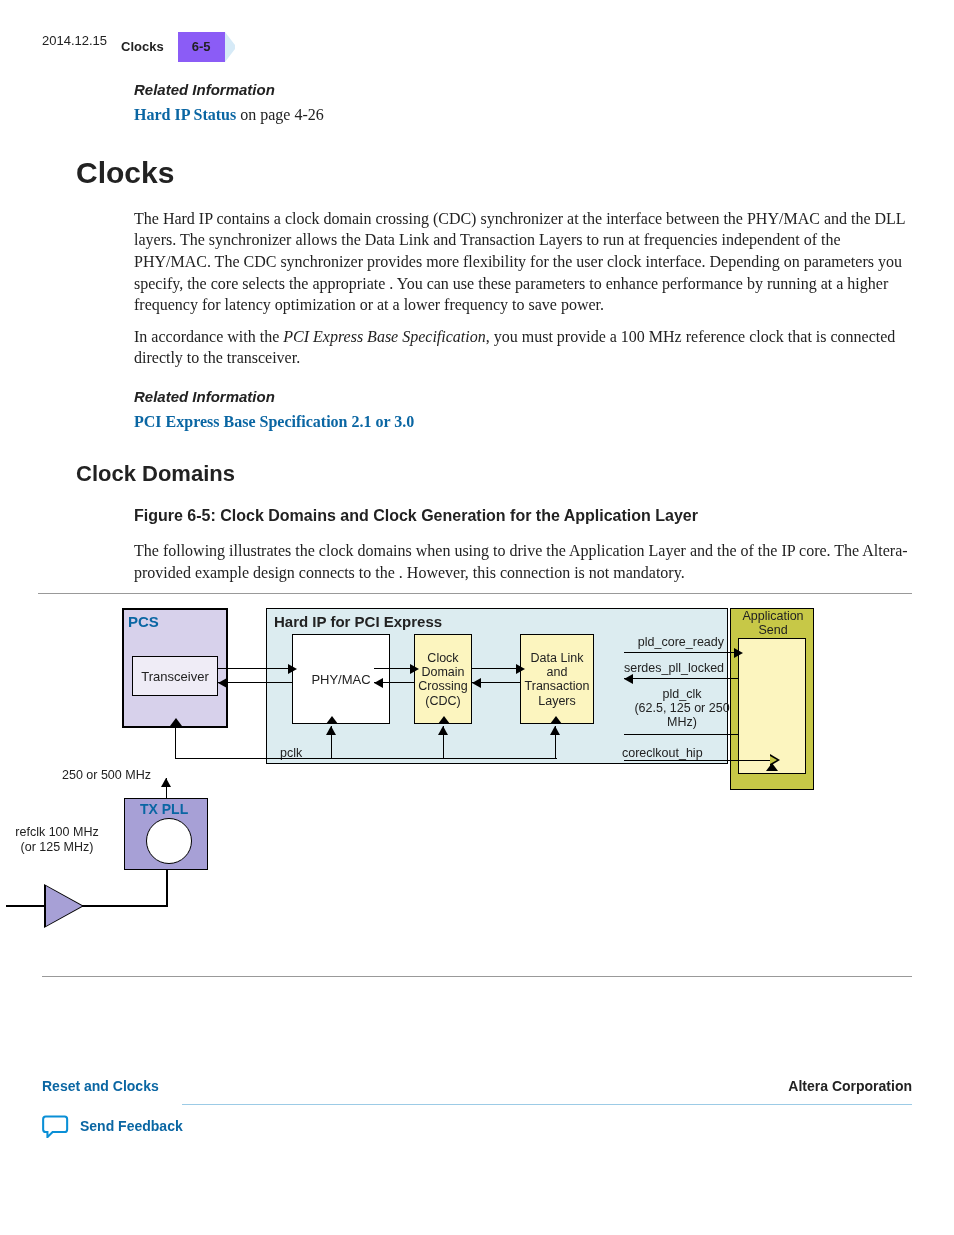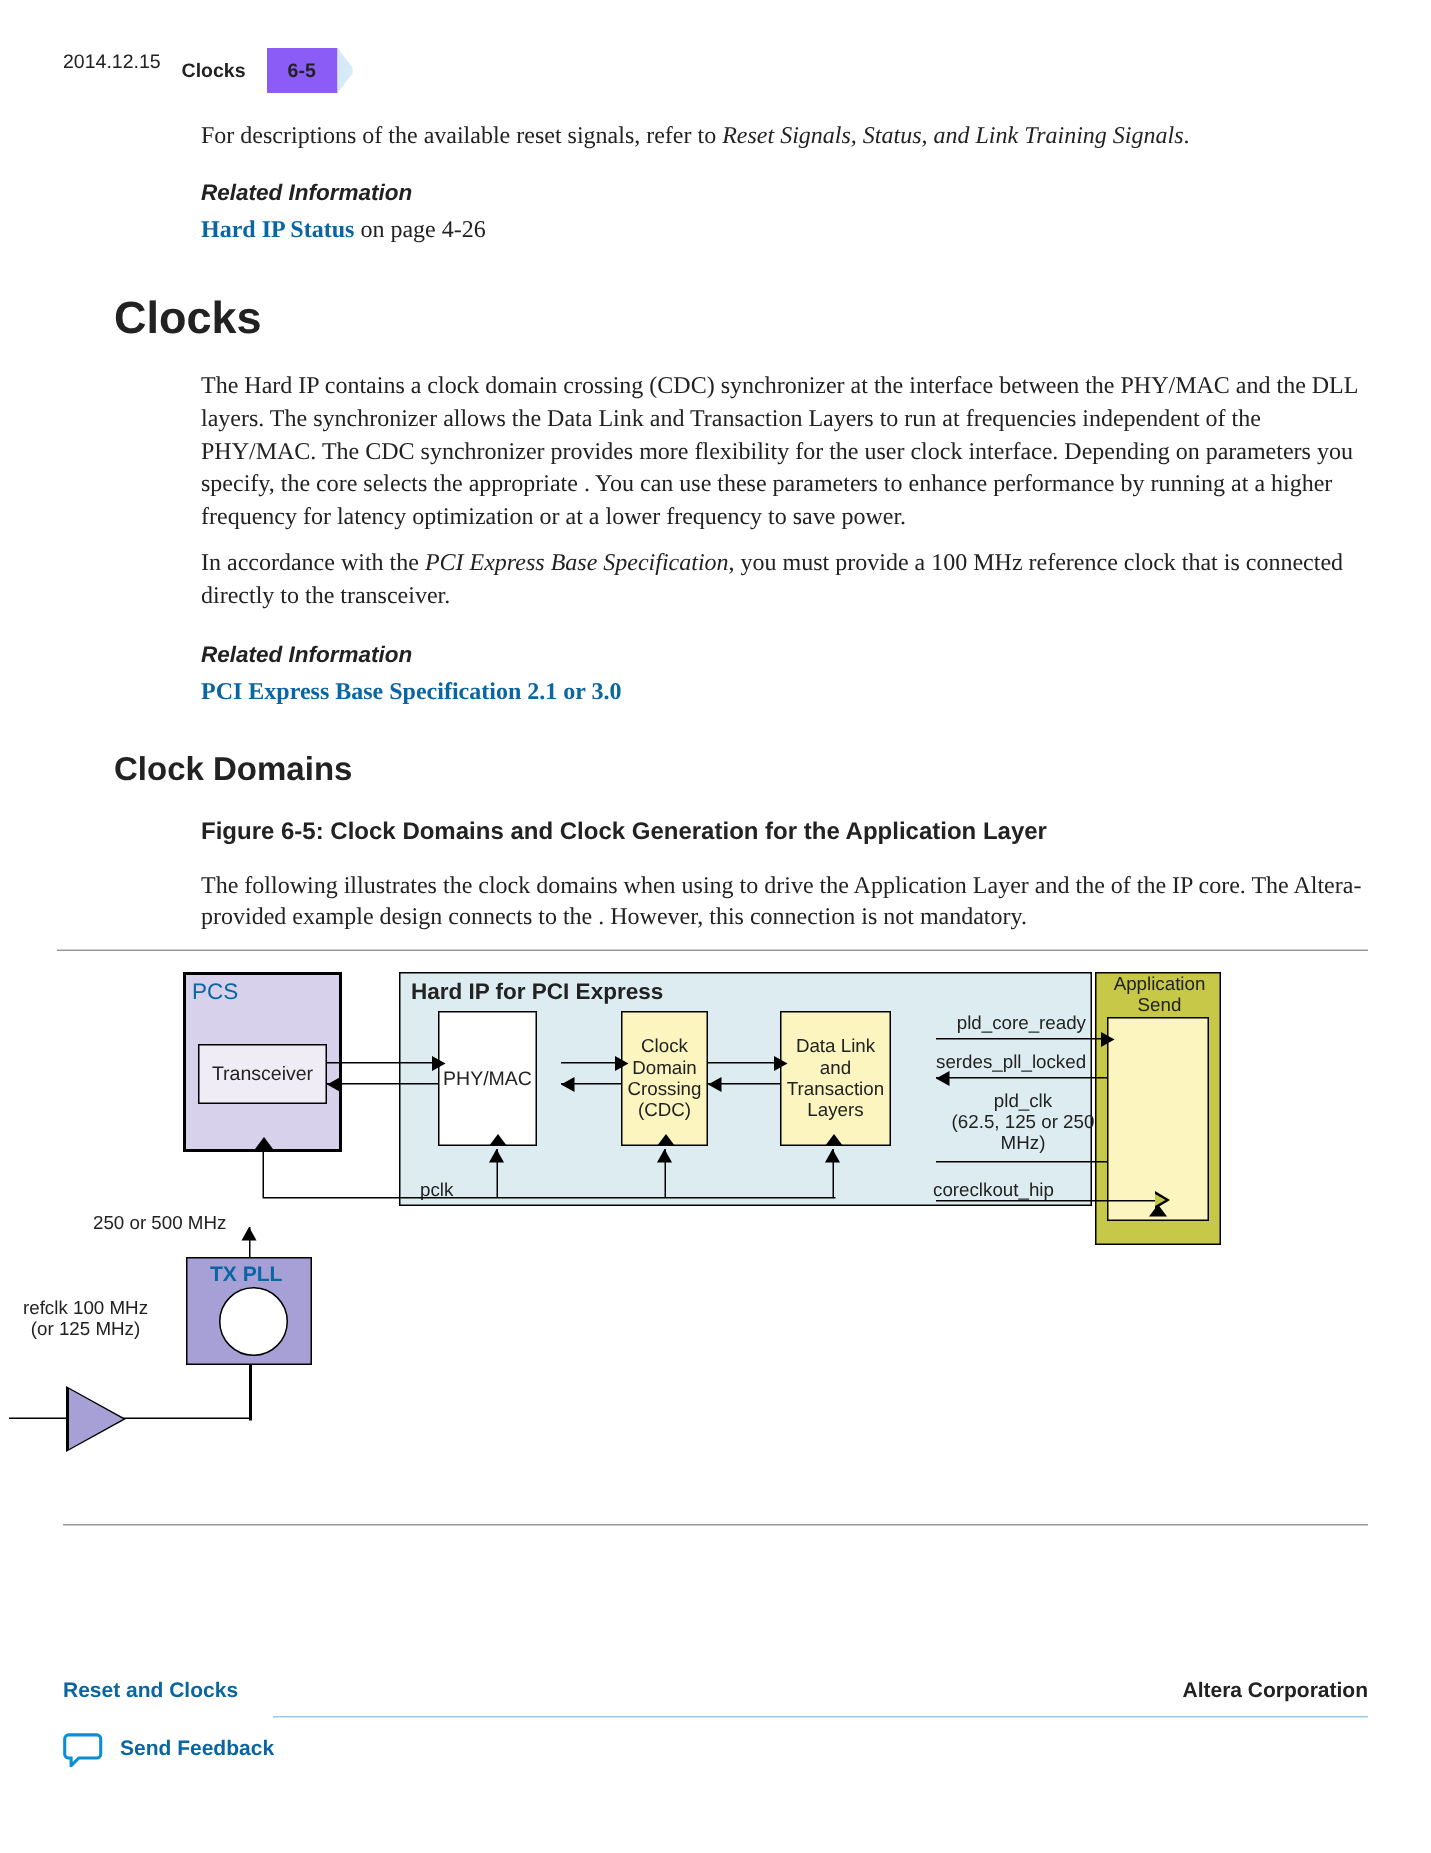--- a/index.html
+++ b/index.html
@@ -67,26 +67,26 @@
   
   .diagram {
     position: relative;
     height: 360px;
     margin: 14px 0 0 0;
     font-family: "Myriad Pro", Arial, sans-serif;
     font-size: 13px;
   }
   .box { position:absolute; border:1px solid #000; box-sizing:border-box; text-align:center; display:flex; flex-direction:column; align-items:center; justify-content:center; }
   .pcs-outer { left:80px; top:0; width:106px; height:120px; background:#d7d1eb; border:2px solid #000;}
-  .pcs-title { position:absolute; left:86px; top:4px; font-weight:400; color:#0a66a3; font-size:15px;text-align:center;}
+  .pcs-title { position:absolute; left:86px; top:4px; font-weight:700; color:#0a66a3; font-size:15px;text-align:center;}
   .transceiver { left:90px; top:48px; width:86px; height:40px; background:#efecf6; }
   .clk-caret { width:0;height:0;border-left:6px solid transparent;border-right:6px solid transparent;border-bottom:8px solid #000; position:absolute;}
   .hardip-outer { left:224px; top:0; width:462px; height:156px; background:#dcecf0; border:1px solid #000;}
   .hardip-title { position:absolute; left:232px; top:4px; font-weight:700; font-size:15px;}
-  .phy-mac { left:250px; top:26px; width:66px; height:90px; background:#fff;}
+  .phy-mac { left:250px; top:26px; width:98px; height:90px; background:#fff;}
   .cdc { left:372px; top:26px; width:58px; height:90px; background:#fcf5bf; font-size:12.5px; line-height:1.15;}
   .dll { left:478px; top:26px; width:74px; height:90px; background:#fcf5bf; font-size:12.5px; line-height:1.15;}
   .app-outer { left:688px; top:0; width:84px; height:182px; background:#c7c847; border:1px solid #000;}
   .app-inner { left:696px; top:30px; width:66px; height:134px; background:#fcf5bf; border:1px solid #000;}
   .app-title { position:absolute; left:700px; top:2px; width:62px; text-align:center; font-size:12.5px; line-height:1.1;}
   .txpll { left:82px; top:190px; width:84px; height:72px; background:#a7a0d6; border:1px solid #000;}
   .txpll-lbl { position:absolute; left:98px; top:192px; font-weight:700; color:#0a66a3; font-size:14px;}
   .txpll-circle { position:absolute; left:104px; top:210px; width:44px; height:44px; border:1.5px solid #000; border-radius:50%; background:#fff;}
   .tri {
     position:absolute; left:4px; top:278px;
@@ -143,23 +143,20 @@
 
 <div class="hdr">
   <div>2014.12.15</div>
   <div class="hdr-right">
     <div class="hdr-title">Clocks</div>
     <div class="hdr-pgbox">6-5</div>
   </div>
 </div>
 
 <div class="body-col">
-  <p>
-    <span>For descriptions of the available reset signals, refer to </span><span class="ital">Reset Signals, Status, and Link Training Signals</span><span>.</span>
-  </p>
   <p class="bold-sans" style="margin-top:18px; margin-bottom:4px;">Related Information</p>
   <p>
     <a href="#" class="link">Hard IP Status</a><span> on page 4-26</span>
   </p>
 </div>
 
 <h1>Clocks</h1>
 
 <div class="body-col">
   <p>

